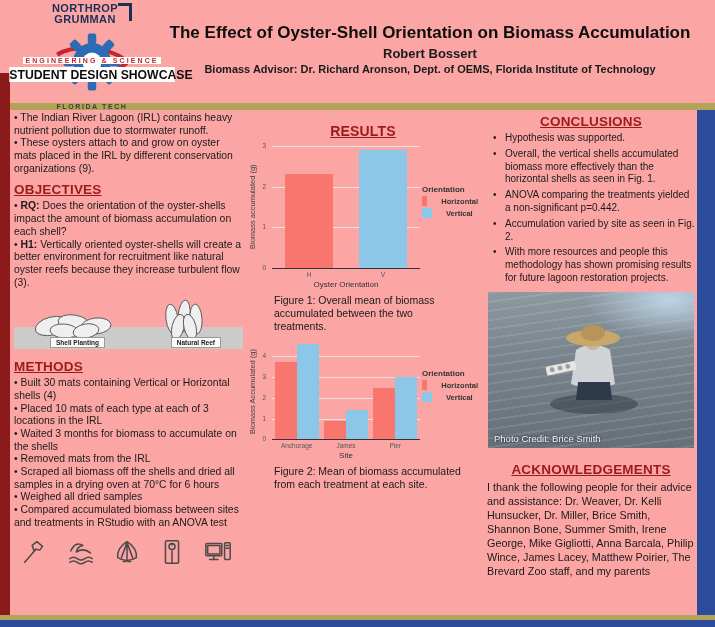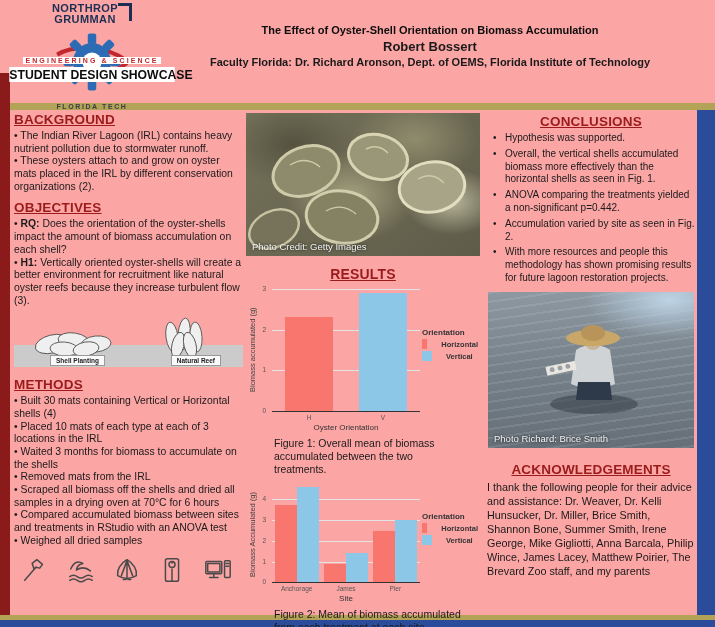--- a/index.html
+++ b/index.html
@@ -19,21 +19,21 @@
               border-top:3px solid #1b2f54;border-right:3px solid #1b2f54;}
   .gear-wrap{position:relative;height:74px;margin-top:-2px;}
   .gear-wrap svg{display:block;margin:0 auto;}
   .banner{position:absolute;left:-16px;right:-16px;top:24px;text-align:center;}
   .ev1{display:inline-block;background:#fff;color:#c1272d;font-weight:bold;font-size:7px;
        letter-spacing:2.1px;padding:0 2px;}
   .ev2{display:block;background:#fff;color:#0d0d0d;font-weight:bold;font-size:13px;
        letter-spacing:0;transform:scaleX(.94);white-space:nowrap;margin-top:0;}
   .school{margin-top:4px;color:#3a3f44;font-weight:bold;font-size:7px;letter-spacing:1.6px;}
   .title-block{position:absolute;left:152px;top:24px;width:556px;text-align:center;}
-  .title{font-size:11px;font-weight:bold;color:#0d0d0d;line-height:1.1;margin:0;}
+  .title{font-size:17px;font-weight:bold;color:#0d0d0d;line-height:1.1;margin:0;}
   .author{font-size:13px;font-weight:bold;margin:3px 0 0;}
   .advisor{font-size:11px;font-weight:bold;margin:2px 0 0;}
   
   .col1{position:absolute;left:14px;top:112px;width:229px;}
   .col2{position:absolute;left:246px;top:113px;width:234px;}
   .col3{position:absolute;left:487px;top:114px;width:208px;}
   h2.sec{color:#9b1b1b;font-size:13.5px;font-weight:bold;text-decoration:underline;
          margin:0 0 3px;letter-spacing:.2px;}
   .ind18{margin-left:18px;} .ind8{margin-left:8px;}
   .ctr{text-align:center;}
@@ -125,27 +125,26 @@
         <span class="ev1">ENGINEERING &amp; SCIENCE</span>
         <span class="ev2">STUDENT DESIGN SHOWCASE</span>
       </div>
     </div>
     <div class="school">FLORIDA TECH</div>
   </div>
 
   <div class="title-block">
     <p class="title">The Effect of Oyster-Shell Orientation on Biomass Accumulation</p>
     <p class="author">Robert Bossert</p>
-    <p class="advisor">Faculty Florida: Dr. Richard Aronson, Dept. of OEMS, Florida Institute of Technology</p>
+    <p class="advisor">Biomass Advisor: Dr. Richard Aronson, Dept. of OEMS, Florida Institute of Technology</p>
   </div>
 
   <div class="col1">
-    <h2 class="sec ind18">BACKGROUND</h2>
     <p class="txt bul"><span>The Indian River Lagoon (IRL) contains heavy nutrient pollution due to stormwater runoff.</span></p>
-    <p class="txt bul"><span>These oysters attach to and grow on oyster mats placed in the IRL by different conservation organizations (2).</span></p>
+    <p class="txt bul"><span>These oysters attach to and grow on oyster mats placed in the IRL by different conservation organizations (9).</span></p>
 
     <div class="gap"></div>
     <h2 class="sec ind8">OBJECTIVES</h2>
     <p class="txt bul"><span class="bd">RQ:</span><span> Does the orientation of the oyster-shells impact the amount of biomass accumulation on each shell?</span></p>
     <p class="txt bul"><span class="bd">H1:</span><span> Vertically oriented oyster-shells will create a better environment for recruitment like natural oyster reefs because they increase turbulent flow (3).</span></p>
 
     <div class="illus">
       <svg width="229" height="60" viewBox="0 0 229 60">
         <rect y="34" width="229" height="22" fill="#cbcbcb"></rect>
         <g fill="#efefef" stroke="#555" stroke-width="0.9">
@@ -164,22 +163,22 @@
       <span class="ill-label" style="left:36px;">Shell Planting</span>
       <span class="ill-label" style="right:22px;">Natural Reef</span>
     </div>
 
     <h2 class="sec ind8">METHODS</h2>
     <p class="txt bul">Built 30 mats containing Vertical or Horizontal shells (4)</p>
     <p class="txt bul">Placed 10 mats of each type at each of 3 locations in the IRL</p>
     <p class="txt bul">Waited 3 months for biomass to accumulate on the shells</p>
     <p class="txt bul">Removed mats from the IRL</p>
     <p class="txt bul">Scraped all biomass off the shells and dried all samples in a drying oven at 70°C for 6 hours</p>
+    <p class="txt bul">Weighed all dried samples</p>
     <p class="txt bul">Compared accumulated biomass between sites and treatments in RStudio with an ANOVA test</p>
-    <p class="txt bul">Weighed all dried samples</p>
 
     <div class="icons">
       <svg width="30" height="30" viewBox="0 0 32 32">
         <path d="M5 27 L17 13"></path>
           <path d="M13 9 l5 -4 6 5 -3 4 -4 -1 -2 2 z"></path>
       </svg>
       <svg width="30" height="30" viewBox="0 0 32 32">
         <path d="M5 15 q5 -11 13 -6 q-6 1 -7 7 q8 -5 15 1"></path>
         <path d="M4 23 q4 -3 8 0 q4 3 8 0 q4 -3 8 0"></path>
         <path d="M4 27 q4 -3 8 0 q4 3 8 0 q4 -3 8 0"></path>
@@ -200,33 +199,20 @@
           <rect x="5" y="9" width="13" height="9"></rect>
         <path d="M11.5 20 v3"></path>
           <path d="M7 24 h9"></path>
         <rect x="23" y="6" width="6" height="18" rx="1"></rect>
           <path d="M24.5 9 h3 M24.5 12 h3"></path>
       </svg>
     </div>
   </div>
 
   <div class="col2">
-    <div class="photo photo-oyster">
-      <svg width="234" height="143" viewBox="0 0 234 143" style="position:absolute;inset:0;">
-        <g stroke-width="3">
-          <ellipse cx="60" cy="58" rx="34" ry="24" fill="#8e8b6c" stroke="#cfcbaa" transform="rotate(-20 60 58)"></ellipse>
-          <ellipse cx="132" cy="44" rx="30" ry="22" fill="#9a9678" stroke="#d8d4b4" transform="rotate(15 132 44)"></ellipse>
-          <ellipse cx="186" cy="74" rx="33" ry="25" fill="#a8a488" stroke="#e2dec0" transform="rotate(-10 186 74)"></ellipse>
-          <ellipse cx="96" cy="104" rx="36" ry="26" fill="#858264" stroke="#d2cead" transform="rotate(8 96 104)"></ellipse>
-          <ellipse cx="28" cy="116" rx="26" ry="18" fill="#76735a" stroke="#c6c2a2" stroke-width="2.5" transform="rotate(-25 28 116)"></ellipse>
-          <path d="M44 52 q16 -10 30 2 M120 36 q12 -6 22 4 M172 66 q14 -8 26 4 M80 98 q16 -9 30 3" fill="none" stroke="#cfcbaa" stroke-width="1.4"></path>
-        </g>
-      </svg>
-      <span class="credit">Photo Credit: Getty Images</span>
-    </div>
 
     <h2 class="sec ctr" style="margin-top:10px;font-size:14px;">RESULTS</h2>
 
     <div class="chart" id="chart1">
         <div class="c-ylab" style="position: absolute; left: 0px; top: 4px; height: 122px;">Biomass accumulated (g)</div>
         <div class="c-plot" style="left: 26px; top: 4px; width: 148px; height: 122px;">
           <div class="c-grid" style="top: 81.3333px;"></div>
           <div class="c-grid" style="top: 40.6667px;"></div>
           <div class="c-grid" style="top: 0px;"></div>
           <div class="c-row">
@@ -323,20 +309,20 @@
         <g transform="rotate(-12 72 76)">
           <rect x="58" y="72" width="30" height="9" rx="1" fill="#e8e6df"></rect>
           <circle cx="64" cy="76" r="2.4" fill="#9aa0a6"></circle>
             <circle cx="72" cy="76" r="2.4" fill="#9aa0a6"></circle>
           <circle cx="80" cy="76" r="2.4" fill="#9aa0a6"></circle>
         </g>
         <circle cx="105" cy="50" r="8" fill="#c9b49a"></circle>
         <ellipse cx="105" cy="46" rx="27" ry="8" fill="#c8a768"></ellipse>
         <ellipse cx="105" cy="41" rx="12" ry="8" fill="#b8945a"></ellipse>
       </svg>
-      <span class="credit">Photo Richard: Brice Smith</span>
+      <span class="credit">Photo Credit: Brice Smith</span>
     </div>
 
     <h2 class="sec ctr" style="margin-top:14px;">ACKNOWLEDGEMENTS</h2>
     <p class="ack-text">I thank the following people for their advice and assistance: Dr. Weaver, Dr. Kelli Hunsucker, Dr. Miller, Brice Smith, Shannon Bone, Summer Smith, Irene George, Mike Gigliotti, Anna Barcala, Philip Wince, James Lacey, Matthew Poirier, The Brevard Zoo staff, and my parents</p>
   </div>
 
 </div>
 
 </body></html>

